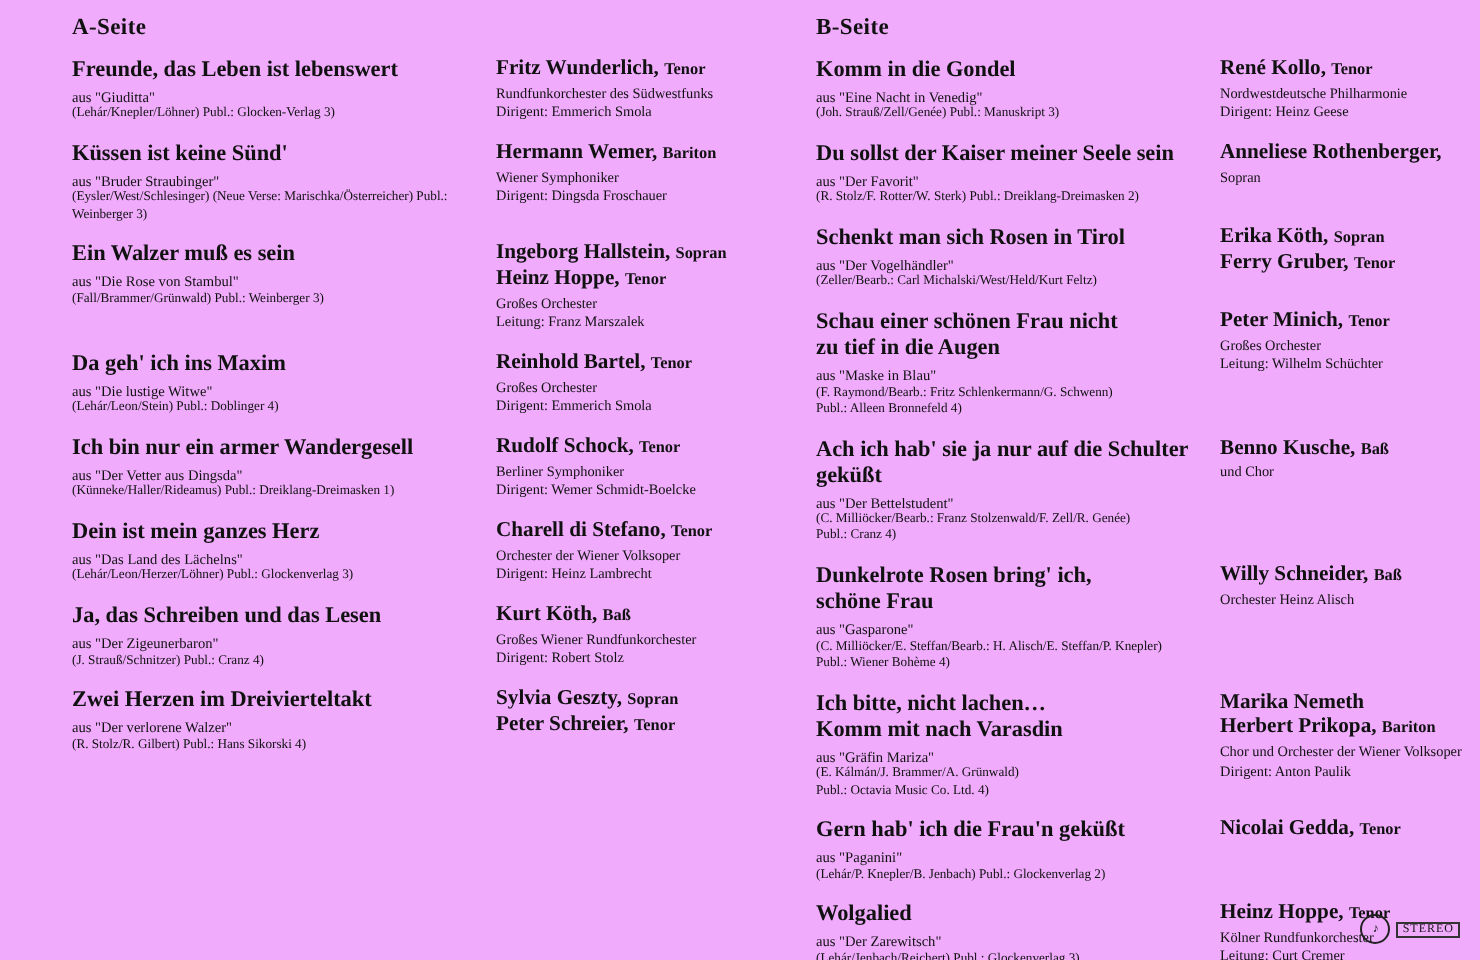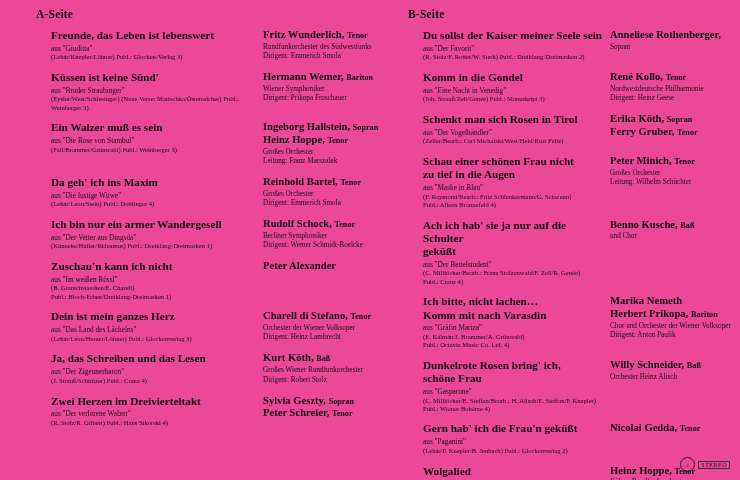--- a/index.html
+++ b/index.html
@@ -13,21 +13,21 @@
     font-family: "Liberation Serif", serif;
     color: #111;
     overflow: hidden;
   }
   .sleeve {
     position: relative;
     width: 740px;
     height: 480px;
     box-sizing: border-box;
     padding: 8px 6px 4px 36px;
-    background: #ec4899;
+    background: #f0abfc;
   }
   .columns {
     display: flex;
     width: 100%;
     height: 100%;
   }
   .side {
     display: flex;
     flex-direction: column;
   }
@@ -50,21 +50,20 @@
     display: flex;
     align-items: flex-start;
   }
   .side-a .entry { margin-bottom: 9.5px; }
   .side-b .entry { margin-bottom: 9.5px; }
 
   .work {
     width: 212px;
     padding-right: 6px;
     box-sizing: border-box;
-    margin-left: 15px;
   }
   .side-b .work { width: 202px; }
 
   .title {
     font-size: 11.2px;
     font-weight: bold;
     line-height: 1.18;
   }
   .title .lower {
     display: block;
@@ -153,21 +152,21 @@
 
         <div class="entry">
           <div class="work">
             <div class="title">Küssen ist keine Sünd'</div>
             <div class="from">aus "Bruder Straubinger"</div>
             <div class="credits">(Eysler/West/Schlesinger) (Neue Verse: Marischka/Österreicher) Publ.: Weinberger 3)</div>
           </div>
           <div class="perf">
             <div class="perf-name"><span>Hermann Wemer,</span> <span class="voice">Bariton</span></div>
             <div class="perf-sub" style="white-space:pre-line">Wiener Symphoniker
-Dirigent: Prikopa Froschauer</div>
+Dirigent: Dingsda Froschauer</div>
           </div>
         </div>
 
         <div class="entry">
           <div class="work">
             <div class="title"><span class="lower">Ein Walzer muß es sein</span></div>
             <div class="from">aus "Die Rose von Stambul"</div>
             <div class="credits">(Fall/Brammer/Grünwald) Publ.: Weinberger 3)</div>
           </div>
           <div class="perf">
@@ -197,31 +196,20 @@
             <div class="from">aus "Der Vetter aus Dingsda"</div>
             <div class="credits">(Künneke/Haller/Rideamus) Publ.: Dreiklang-Dreimasken 1)</div>
           </div>
           <div class="perf">
             <div class="perf-name"><span>Rudolf Schock,</span> <span class="voice">Tenor</span></div>
             <div class="perf-sub" style="white-space:pre-line">Berliner Symphoniker
 Dirigent: Wemer Schmidt-Boelcke</div>
           </div>
         </div>
 
-        <div class="entry">
-          <div class="work">
-            <div class="title">Zuschau'n kann ich nicht</div>
-            <div class="from">aus "Im weißen Rössl"</div>
-            <div class="credits" style="white-space:pre-line">(B. Granichstaedten/E. Charell)
-Publ.: Bloch-Erben/Dreiklang-Dreimasken 1)</div>
-          </div>
-          <div class="perf">
-            <div class="perf-name"><span>Peter Alexander</span></div>
-          </div>
-        </div>
 
         <div class="entry">
           <div class="work">
             <div class="title">Dein ist mein ganzes Herz</div>
             <div class="from">aus "Das Land des Lächelns"</div>
             <div class="credits">(Lehár/Leon/Herzer/Löhner) Publ.: Glockenverlag 3)</div>
           </div>
           <div class="perf">
             <div class="perf-name"><span>Charell di Stefano,</span> <span class="voice">Tenor</span></div>
             <div class="perf-sub" style="white-space:pre-line">Orchester der Wiener Volksoper
@@ -256,40 +244,40 @@
 
       </div>
     </div>
 
     <div class="side side-b">
       <div class="side-head">B-Seite</div>
       <div class="rows">
 
         <div class="entry">
           <div class="work">
+            <div class="title">Komm in die Gondel</div>
+            <div class="from">aus "Eine Nacht in Venedig"</div>
+            <div class="credits">(Joh. Strauß/Zell/Genée) Publ.: Manuskript 3)</div>
+          </div>
+          <div class="perf">
+            <div class="perf-name"><span>René Kollo,</span> <span class="voice">Tenor</span></div>
+            <div class="perf-sub" style="white-space:pre-line">Nordwestdeutsche Philharmonie
+Dirigent: Heinz Geese</div>
+          </div>
+        </div>
+
+        <div class="entry">
+          <div class="work">
             <div class="title">Du sollst der Kaiser meiner Seele sein</div>
             <div class="from">aus "Der Favorit"</div>
             <div class="credits">(R. Stolz/F. Rotter/W. Sterk) Publ.: Dreiklang-Dreimasken 2)</div>
           </div>
           <div class="perf">
             <div class="perf-name"><span>Anneliese Rothenberger,</span></div>
             <div class="perf-sub" style="white-space:pre-line">Sopran</div>
-          </div>
-        </div>
-
-        <div class="entry">
-          <div class="work">
-            <div class="title">Komm in die Gondel</div>
-            <div class="from">aus "Eine Nacht in Venedig"</div>
-            <div class="credits">(Joh. Strauß/Zell/Genée) Publ.: Manuskript 3)</div>
-          </div>
-          <div class="perf">
-            <div class="perf-name"><span>René Kollo,</span> <span class="voice">Tenor</span></div>
-            <div class="perf-sub" style="white-space:pre-line">Nordwestdeutsche Philharmonie
-Dirigent: Heinz Geese</div>
           </div>
         </div>
 
         <div class="entry">
           <div class="work">
             <div class="title">Schenkt man sich Rosen in Tirol</div>
             <div class="from">aus "Der Vogelhändler"</div>
             <div class="credits">(Zeller/Bearb.: Carl Michalski/West/Held/Kurt Feltz)</div>
           </div>
           <div class="perf">
@@ -320,48 +308,48 @@
 Publ.: Cranz 4)</div>
           </div>
           <div class="perf">
             <div class="perf-name"><span>Benno Kusche,</span> <span class="voice">Baß</span></div>
             <div class="perf-sub" style="white-space:pre-line">und Chor</div>
           </div>
         </div>
 
         <div class="entry">
           <div class="work">
+            <div class="title"><span>Dunkelrote Rosen bring' ich,</span><span class="lower">schöne Frau</span></div>
+            <div class="from">aus "Gasparone"</div>
+            <div class="credits" style="white-space:pre-line">(C. Milliöcker/E. Steffan/Bearb.: H. Alisch/E. Steffan/P. Knepler)
+Publ.: Wiener Bohème 4)</div>
+          </div>
+          <div class="perf">
+            <div class="perf-name"><span>Willy Schneider,</span> <span class="voice">Baß</span></div>
+            <div class="perf-sub" style="white-space:pre-line">Orchester Heinz Alisch</div>
+          </div>
+        </div>
+
+        <div class="entry">
+          <div class="work">
             <div class="title"><span>Ich bitte, nicht lachen…</span><span class="lower">Komm mit nach Varasdin</span></div>
             <div class="from">aus "Gräfin Mariza"</div>
             <div class="credits" style="white-space:pre-line">(E. Kálmán/J. Brammer/A. Grünwald)
 Publ.: Octavia Music Co. Ltd. 4)</div>
           </div>
           <div class="perf">
             <div class="perf-name"><span>Marika Nemeth</span></div>
             <div class="perf-name"><span>Herbert Prikopa,</span> <span class="voice">Bariton</span></div>
             <div class="perf-sub" style="white-space:pre-line">Chor und Orchester der Wiener Volksoper
 Dirigent: Anton Paulik</div>
           </div>
         </div>
 
         <div class="entry">
           <div class="work">
-            <div class="title"><span>Dunkelrote Rosen bring' ich,</span><span class="lower">schöne Frau</span></div>
-            <div class="from">aus "Gasparone"</div>
-            <div class="credits" style="white-space:pre-line">(C. Milliöcker/E. Steffan/Bearb.: H. Alisch/E. Steffan/P. Knepler)
-Publ.: Wiener Bohème 4)</div>
-          </div>
-          <div class="perf">
-            <div class="perf-name"><span>Willy Schneider,</span> <span class="voice">Baß</span></div>
-            <div class="perf-sub" style="white-space:pre-line">Orchester Heinz Alisch</div>
-          </div>
-        </div>
-
-        <div class="entry">
-          <div class="work">
             <div class="title">Gern hab' ich die Frau'n geküßt</div>
             <div class="from">aus "Paganini"</div>
             <div class="credits">(Lehár/P. Knepler/B. Jenbach) Publ.: Glockenverlag 2)</div>
           </div>
           <div class="perf">
             <div class="perf-name"><span>Nicolai Gedda,</span> <span class="voice">Tenor</span></div>
           </div>
         </div>
 
         <div class="entry">

